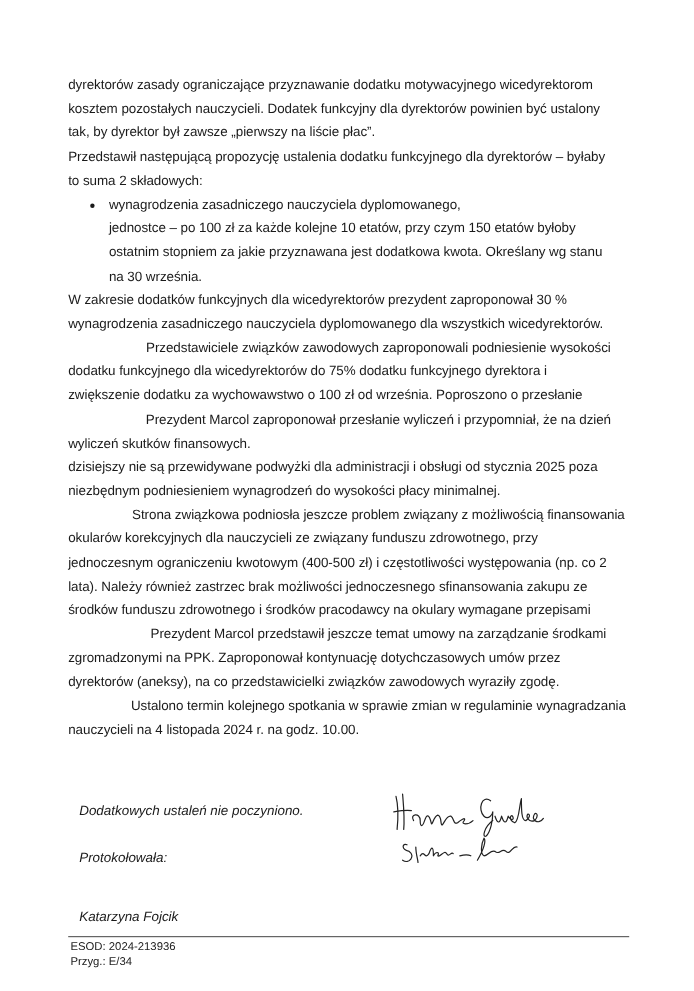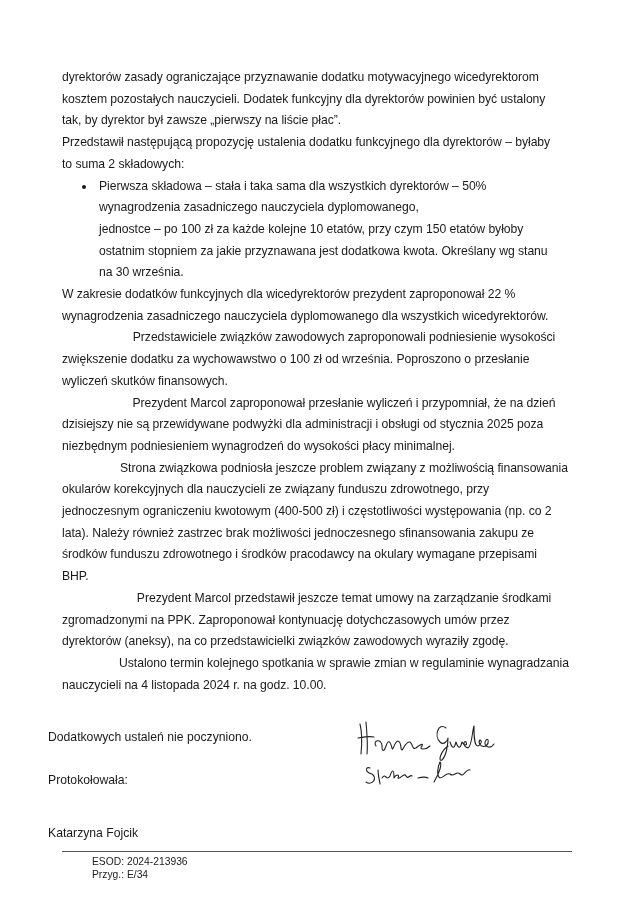--- a/index.html
+++ b/index.html
@@ -45,23 +45,24 @@
       top: 9px;
       width: 4px;
       height: 4px;
       border-radius: 50%;
       background: #1a1a1a;
     }
     .bullet-cont { padding-left: 37px; }
 
     .closing {
       position: absolute;
-      left: 48px;
+      left: 72px;
       font-size: 12.2px;
       line-height: 21px;
+      font-style: italic;
     }
     .signature {
       position: absolute;
       left: 350px;
       top: 712px;
       width: 180px;
       height: 80px;
     }
     .footer-rule {
       position: absolute;
@@ -71,21 +72,20 @@
       height: 0;
       border-top: 1px solid #555;
     }
     .footer {
       position: absolute;
       left: 64px;
       top: 855px;
       font-size: 10.3px;
       line-height: 13px;
       color: #222;
-      margin-left: 28px;
     }
     .page-num {
       position: absolute;
       right: 59px;
       top: 855px;
       font-size: 10.3px;
       line-height: 13px;
       color: #222;
       margin-top: 47px;
     }
@@ -99,44 +99,43 @@
 
     <span class="line">dyrektorów zasady ograniczające przyznawanie dodatku motywacyjnego wicedyrektorom</span>
     <span class="line">kosztem pozostałych nauczycieli. Dodatek funkcyjny dla dyrektorów powinien być ustalony</span>
     <span class="line">tak, by dyrektor był zawsze „pierwszy na liście płac”.</span>
 
     <span class="line">Przedstawił następującą propozycję ustalenia dodatku funkcyjnego dla dyrektorów – byłaby</span>
     <span class="line">to suma 2 składowych:</span>
 
     <span class="line bullet-line">
       <span class="bullet-dot"></span>
-      <span>Pierwsza składowa – stała i taka sama dla wszystkich dyrektorów – 50%</span>
     </span>
     <span class="line bullet-cont">wynagrodzenia zasadniczego nauczyciela dyplomowanego,</span>
     <span class="line bullet-cont">jednostce – po 100 zł za każde kolejne 10 etatów, przy czym 150 etatów byłoby</span>
     <span class="line bullet-cont">ostatnim stopniem za jakie przyznawana jest dodatkowa kwota. Określany wg stanu</span>
     <span class="line bullet-cont">na 30 września.</span>
 
-    <span class="line">W zakresie dodatków funkcyjnych dla wicedyrektorów prezydent zaproponował 22 %</span>
+    <span class="line">W zakresie dodatków funkcyjnych dla wicedyrektorów prezydent zaproponował 30 %</span>
     <span class="line">wynagrodzenia zasadniczego nauczyciela dyplomowanego dla wszystkich wicedyrektorów.</span>
 
     <span class="line indent">Przedstawiciele związków zawodowych zaproponowali podniesienie wysokości</span>
+    <span class="line">dodatku funkcyjnego dla wicedyrektorów do 75% dodatku funkcyjnego dyrektora i</span>
     <span class="line">zwiększenie dodatku za wychowawstwo o 100 zł od września. Poproszono o przesłanie</span>
+    <span class="line indent">Prezydent Marcol zaproponował przesłanie wyliczeń i przypomniał, że na dzień</span>
+
     <span class="line">wyliczeń skutków finansowych.</span>
-
-    <span class="line indent">Prezydent Marcol zaproponował przesłanie wyliczeń i przypomniał, że na dzień</span>
     <span class="line">dzisiejszy nie są przewidywane podwyżki dla administracji i obsługi od stycznia 2025 poza</span>
     <span class="line">niezbędnym podniesieniem wynagrodzeń do wysokości płacy minimalnej.</span>
 
     <span class="line indent">Strona związkowa podniosła jeszcze problem związany z możliwością finansowania</span>
     <span class="line">okularów korekcyjnych dla nauczycieli ze związany funduszu zdrowotnego, przy</span>
     <span class="line">jednoczesnym ograniczeniu kwotowym (400-500 zł) i częstotliwości występowania (np. co 2</span>
     <span class="line">lata). Należy również zastrzec brak możliwości jednoczesnego sfinansowania zakupu ze</span>
     <span class="line">środków funduszu zdrowotnego i środków pracodawcy na okulary wymagane przepisami</span>
-    <span class="line">BHP.</span>
 
     <span class="line indent">Prezydent Marcol przedstawił jeszcze temat umowy na zarządzanie środkami</span>
     <span class="line">zgromadzonymi na PPK. Zaproponował kontynuację dotychczasowych umów przez</span>
     <span class="line">dyrektorów (aneksy), na co przedstawicielki związków zawodowych wyraziły zgodę.</span>
 
     <span class="line indent">Ustalono termin kolejnego spotkania w sprawie zmian w regulaminie wynagradzania</span>
     <span class="line">nauczycieli na 4 listopada 2024 r. na godz. 10.00.</span>
   </div>
 
   <div class="closing" style="top:727px;">Dodatkowych ustaleń nie poczyniono.</div>

